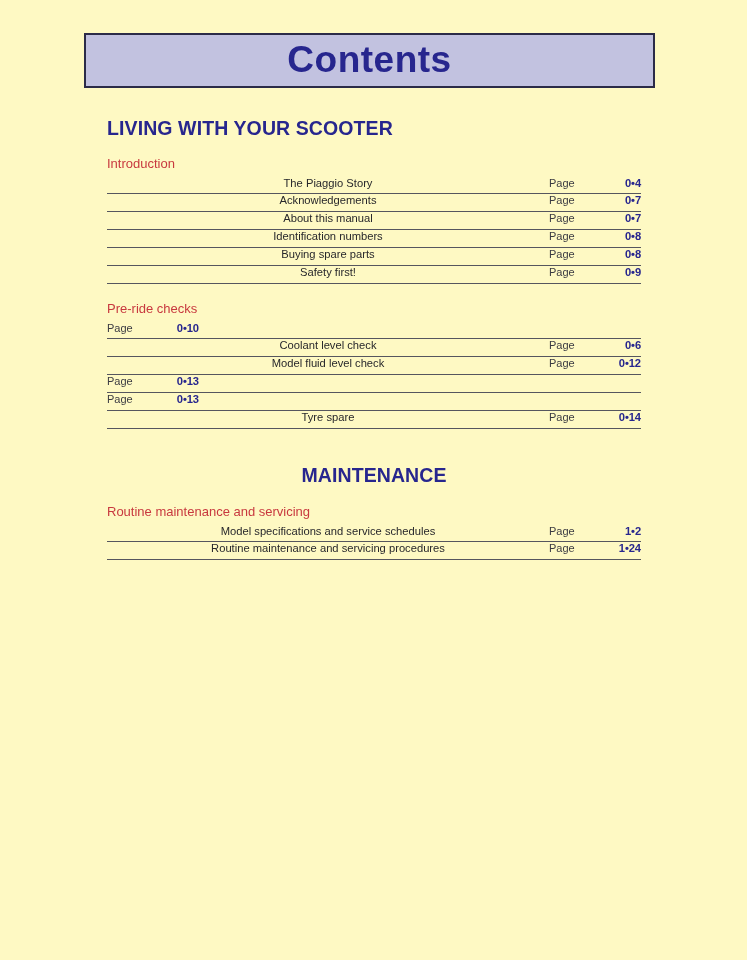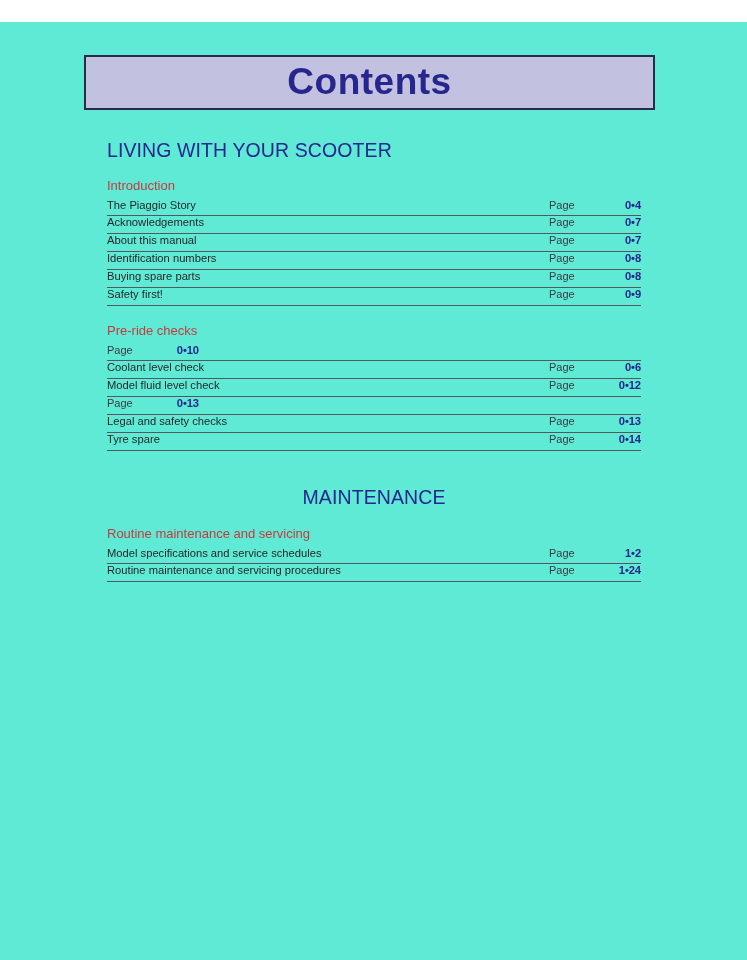--- a/index.html
+++ b/index.html
@@ -11,22 +11,21 @@
     width: 747px;
     height: 960px;
     position: relative;
     font-family: "Liberation Sans", sans-serif;
     -webkit-font-smoothing: antialiased;
   }
 
   #page {
     position: absolute;
     inset: 0;
-    background: #5eead4;
-    margin-top: 22px;
+    background: #fef9c3;
   }
 
   
   .title-banner {
     position: absolute;
     left: 84px;
     top: 33px;
     width: 571px;
     height: 55px;
     background: #c2c2e0;
@@ -48,21 +47,21 @@
   
   .content {
     position: absolute;
     left: 107px;
     top: 118px;
     width: 534px;
   }
 
   .part-heading {
     font-size: 19.5px;
-    font-weight: normal;
+    font-weight: bold;
     color: #27268e;
     letter-spacing: 0.1px;
     line-height: 1.1;
     margin: 0;
   }
   .part-heading.maintenance {
     margin-top: 24px;
     text-align: center;
   }
 
@@ -90,20 +89,21 @@
   }
   .toc-row:first-child {
     height: 17px;
   }
   .entry-title {
     flex: 1 1 auto;
     font-size: 11.2px;
     color: #27272b;
     white-space: nowrap;
     overflow: hidden;
+    text-align: center;
   }
   .page-label {
     flex: 0 0 auto;
     font-size: 11px;
     color: #3b3b42;
     width: 58px;
     text-align: left;
   }
   .page-number {
     flex: 0 0 auto;
@@ -180,21 +180,20 @@
       <li class="toc-row">
         <span class="entry-title">Model fluid level check</span>
         <span class="page-label">Page</span>
         <span class="page-number">0•12</span>
       </li>
       <li class="toc-row">
         <span class="page-label">Page</span>
         <span class="page-number">0•13</span>
       </li>
       <li class="toc-row">
-        <span class="entry-title">Legal and safety checks</span>
         <span class="page-label">Page</span>
         <span class="page-number">0•13</span>
       </li>
       <li class="toc-row">
         <span class="entry-title">Tyre spare</span>
         <span class="page-label">Page</span>
         <span class="page-number">0•14</span>
       </li>
     </ul>
 

